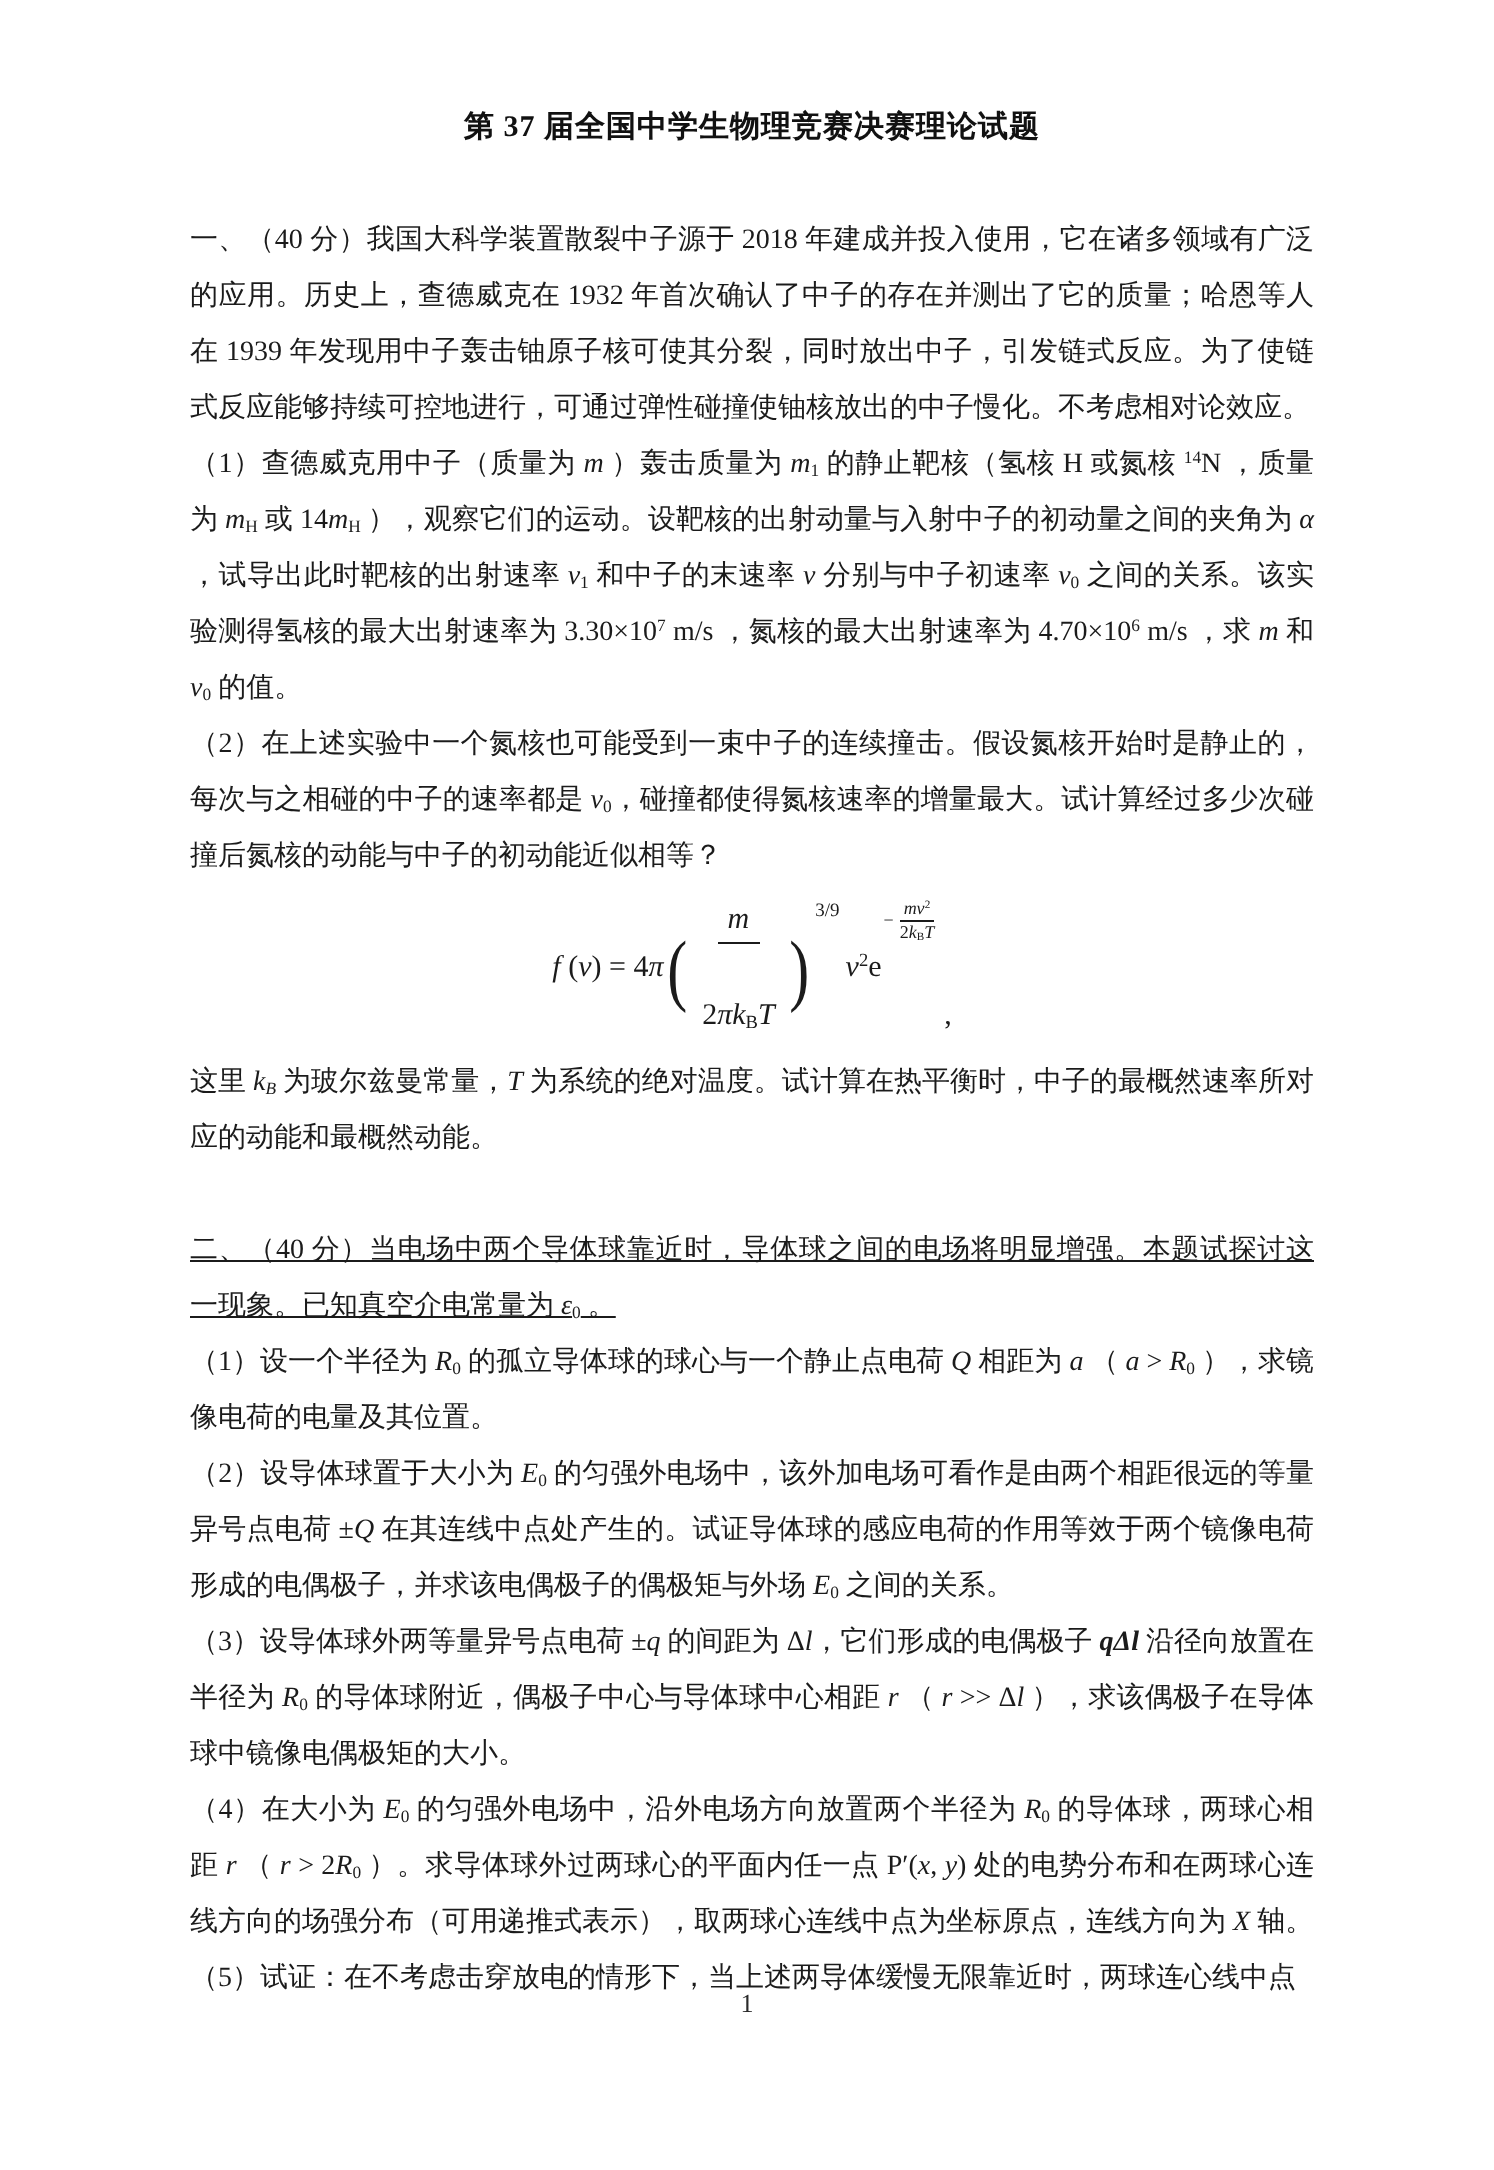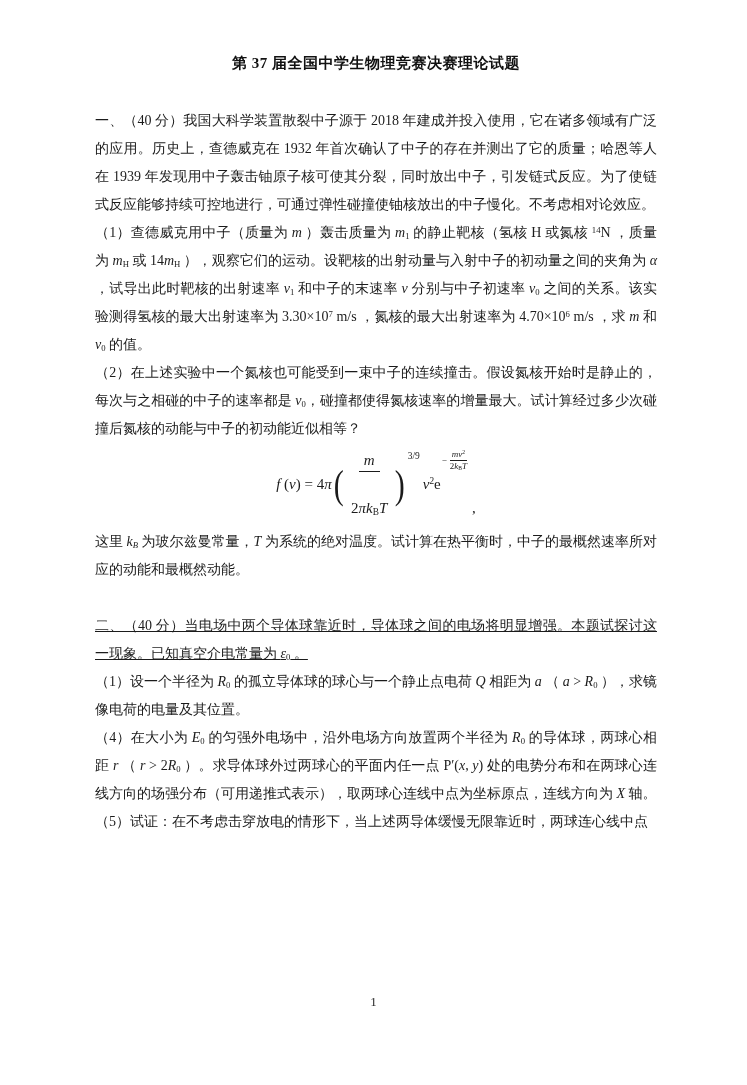--- a/index.html
+++ b/index.html
@@ -84,18 +84,20 @@
         </span>
       </span>
       <span class="formula-comma">,</span>
     </span>
   </div>
 
   <p class="para">这里 <span class="run-i">k</span><span class="run-isb">B</span> 为玻尔兹曼常量，<span class="run-i">T</span> 为系统的绝对温度。试计算在热平衡时，中子的最概然速率所对应的动能和最概然动能。</p>
 
   <p class="para problem-gap">二、（40 分）当电场中两个导体球靠近时，导体球之间的电场将明显增强。本题试探讨这一现象。已知真空介电常量为 <span class="run-i">ε</span><span class="run-sb">0</span> 。</p>
   <p class="para">（1）设一个半径为 <span class="run-i">R</span><span class="run-sb">0</span> 的孤立导体球的球心与一个静止点电荷 <span class="run-i">Q</span> 相距为 <span class="run-i">a</span> （ <span class="run-i">a</span> &gt; <span class="run-i">R</span><span class="run-sb">0</span> ），求镜像电荷的电量及其位置。</p>
+  <p class="para">（2）设导体球置于大小为 <span class="run-i">E</span><span class="run-sb">0</span> 的匀强外电场中，该外加电场可看作是由两个相距很远的等量异号点电荷 ±<span class="run-i">Q</span> 在其连线中点处产生的。试证导体球的感应电荷的作用等效于两个镜像电荷形成的电偶极子，并求该电偶极子的偶极矩与外场 <span class="run-i">E</span><span class="run-sb">0</span> 之间的关系。</p>
+  <p class="para">（3）设导体球外两等量异号点电荷 ±<span class="run-i">q</span> 的间距为 Δ<span class="run-i">l</span>，它们形成的电偶极子 <span class="run-bi">qΔl</span> 沿径向放置在半径为 <span class="run-i">R</span><span class="run-sb">0</span> 的导体球附近，偶极子中心与导体球中心相距 <span class="run-i">r</span> （ <span class="run-i">r</span> &gt;&gt; Δ<span class="run-i">l</span> ），求该偶极子在导体球中镜像电偶极矩的大小。</p>
   <p class="para">（4）在大小为 <span class="run-i">E</span><span class="run-sb">0</span> 的匀强外电场中，沿外电场方向放置两个半径为 <span class="run-i">R</span><span class="run-sb">0</span> 的导体球，两球心相距 <span class="run-i">r</span> （ <span class="run-i">r</span> &gt; 2<span class="run-i">R</span><span class="run-sb">0</span> ）。求导体球外过两球心的平面内任一点 P′(<span class="run-i">x</span>, <span class="run-i">y</span>) 处的电势分布和在两球心连线方向的场强分布（可用递推式表示），取两球心连线中点为坐标原点，连线方向为 <span class="run-i">X</span> 轴。</p>
   <p class="para">（5）试证：在不考虑击穿放电的情形下，当上述两导体缓慢无限靠近时，两球连心线中点</p>
 
 </div>
 
 <div class="page-number">1</div>
 
 </body></html>

